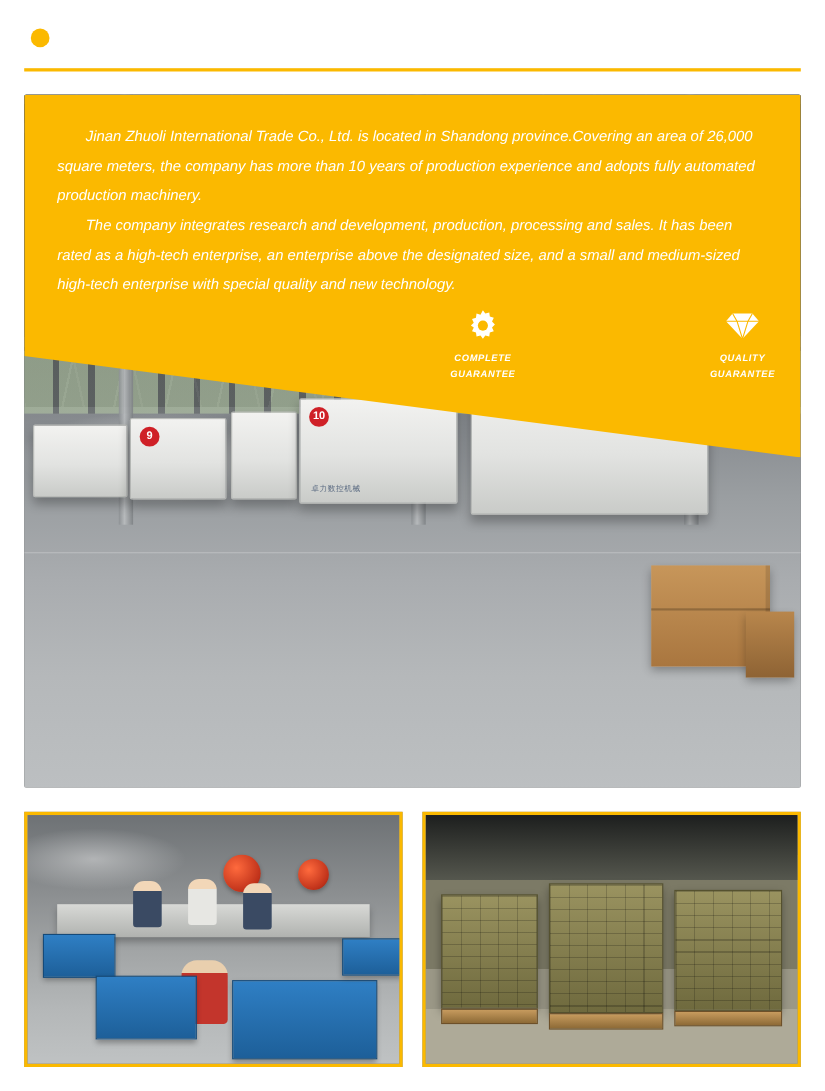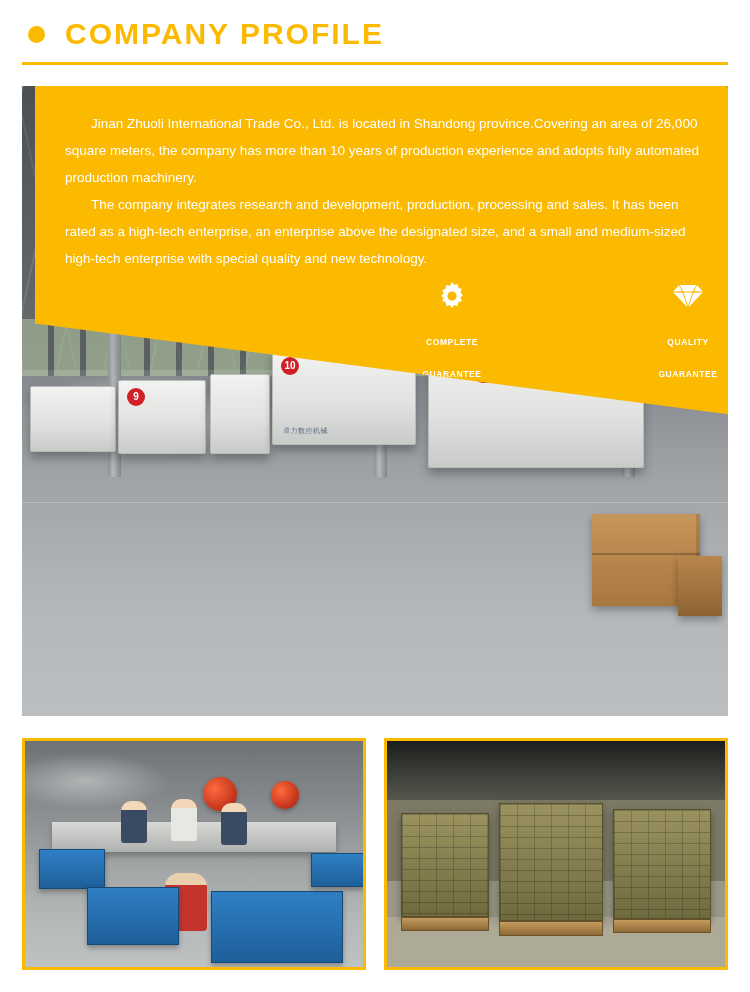--- a/index.html
+++ b/index.html
@@ -217,21 +217,21 @@
     height: 40px;
     display: flex;
     align-items: center;
     justify-content: center;
   }
   .feature .cap {
     font-size: 8.5px;
     line-height: 12px;
     letter-spacing: .6px;
     font-weight: bold;
-    margin-top: 20px;
+    margin-top: 3px;
   }
 
   
   .bottom-row {
     position: absolute;
     left: 22px;
     top: 738px;
     width: 706px;
     height: 232px;
     display: flex;
@@ -315,54 +315,53 @@
     background: linear-gradient(to bottom, #1d1f1e, #55574e);
   }
 </style>
 </head>
 <body>
 
 <div class="page">
 
   <div class="header">
     <div class="header-dot"></div>
-    <div class="header-title">COMPANY  PROFILE</div>
   </div>
   <div class="header-rule"></div>
 
   <div class="hero">
     <div class="photo"></div>
     <div class="ceiling"></div>
     <div class="windows"></div>
     <div class="pillar" style="left:86px;"></div>
     <div class="pillar" style="left:352px;"></div>
     <div class="pillar" style="left:600px;"></div>
     <div class="floorline" style="top:66%;"></div>
 
     <div class="machines">
       <div class="machine" style="left:8px;  top:42px; width:86px;  height:66px;"></div>
       <div class="machine" style="left:96px; top:36px; width:88px;  height:74px;">
         <div class="badge">9</div>
       </div>
       <div class="machine" style="left:188px;top:30px; width:60px;  height:80px;"></div>
-      <div class="machine" style="left:250px;top:5px; width:144px; height:96px;">
+      <div class="machine" style="left:250px;top:18px; width:144px; height:96px;">
         <div class="badge">10</div>
         <div class="lbl">卓力数控机械</div>
       </div>
       <div class="machine" style="left:406px;top:2px;  width:216px; height:122px;">
         <div class="badge" style="width:22px;height:22px;line-height:22px;font-size:12px;left:44px;top:14px;">11</div>
         <div class="tag" style="right:auto;left:82px;top:16px;">注意安全</div>
         <div class="lbl" style="left:auto;right:14px;bottom:auto;top:16px;">卓力数控机械</div>
       </div>
     </div>
 
     <div class="boxes"></div>
     <div class="boxes2"></div>
 
-    <div class="yellow-panel" style="left:13px;top:0;">
+    <div class="yellow-panel" style="left:0;top:0;font-style:italic;">
       <div class="panel-text">
         <p>Jinan Zhuoli International Trade Co., Ltd. is located in Shandong province.Covering an area of 26,000 square meters, the company has more than 10 years of production experience and adopts fully automated production machinery.</p>
         <p>The company integrates research and development, production, processing and sales. It has been rated as a high-tech enterprise, an enterprise above the designated size, and a small and medium-sized high-tech enterprise with special quality and new technology.</p>
       </div>
 
       <div class="features">
 
         <div class="feature">
           <div class="ico">
             <svg width="34" height="34" viewBox="0 0 34 34" aria-hidden="true">

